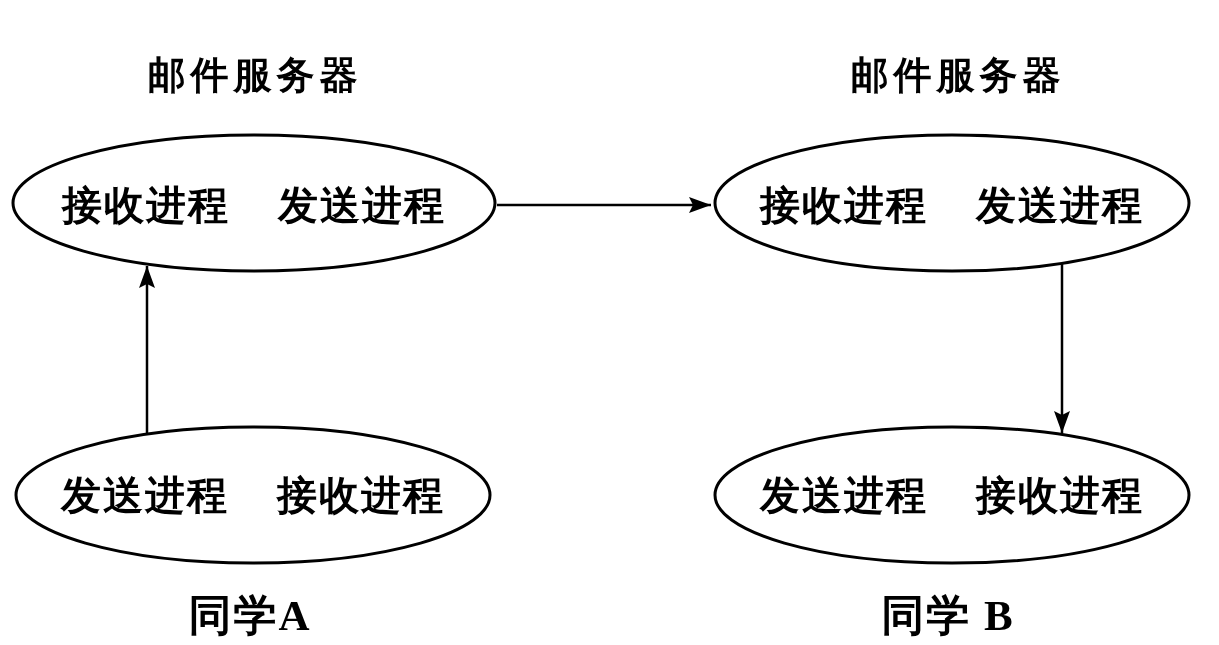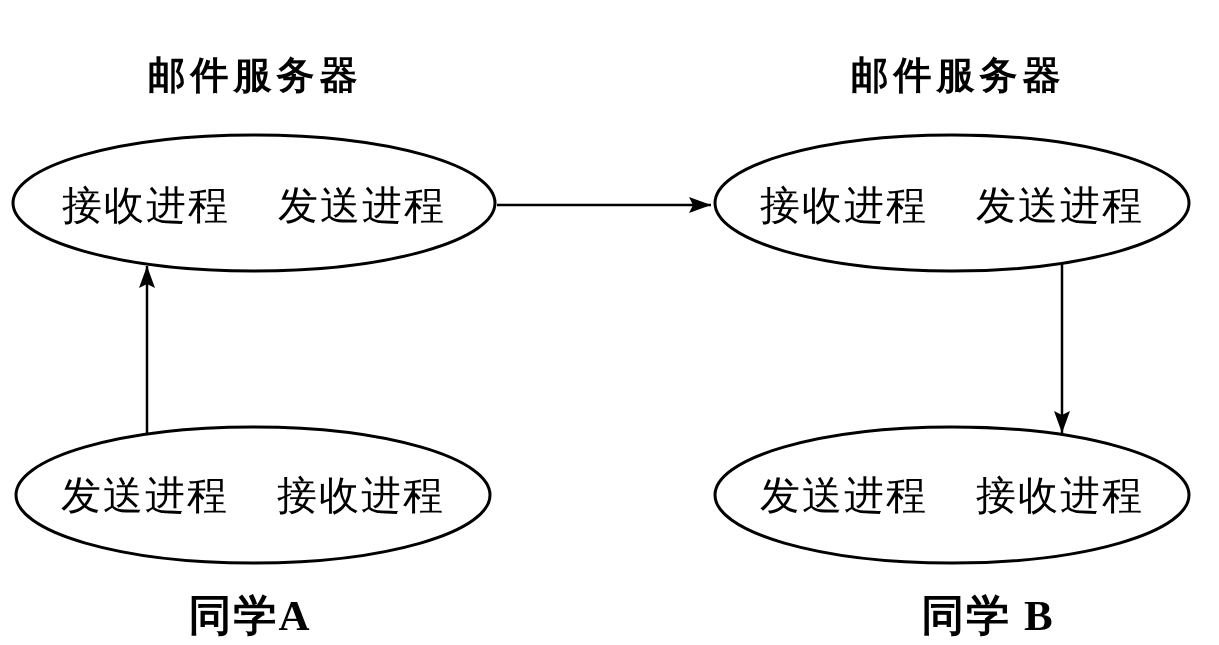--- a/index.html
+++ b/index.html
@@ -37,21 +37,21 @@
   .person {
     font-size: 43px;
     letter-spacing: 2px;
   }
   .proc {
     position: absolute;
     transform: translate(-50%, -50%);
     display: flex;
     gap: 48px;
     font-size: 40px;
-    font-weight: normal;
+    font-weight: bold;
     letter-spacing: 2px;
     white-space: nowrap;
   }
 </style>
 </head>
 <body>
 
 <div class="canvas">
 
   <svg class="shapes" viewBox="0 0 1219 645" xmlns="http://www.w3.org/2000/svg">
@@ -88,15 +88,15 @@
     <span>发送进程</span>
     <span>接收进程</span>
   </div>
 
   <div class="proc" style="left:952px; top:480px">
     <span>发送进程</span>
     <span>接收进程</span>
   </div>
 
   <div class="label person" style="left:250px; top:601px">同学A</div>
-  <div class="label person" style="left:988px; top:601px">同学 B</div>
+  <div class="label person" style="left:948px; top:601px">同学 B</div>
 
 </div>
 
 </body></html>

